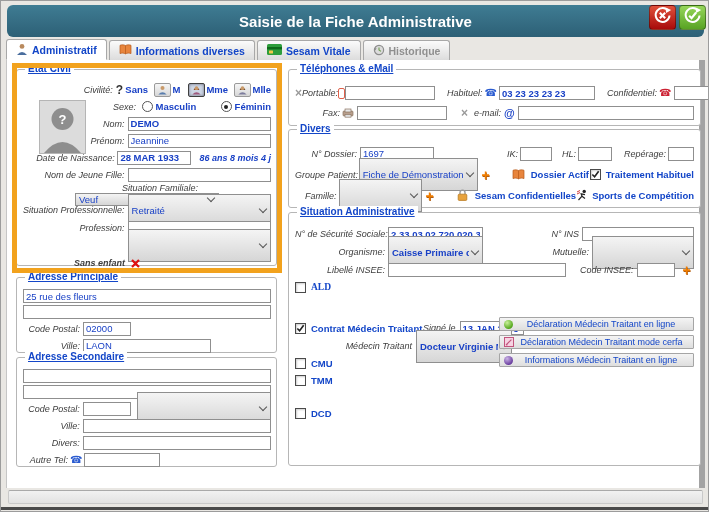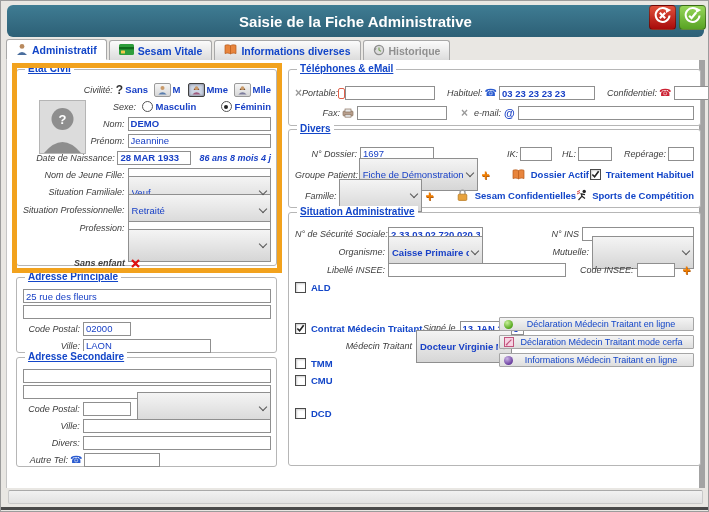--- a/index.html
+++ b/index.html
@@ -83,33 +83,33 @@
 
   <div class="tabbar">
     <div class="tab active">
       <span><svg width="12" height="12" viewBox="0 0 12 12">
             <circle cx="6" cy="3.4" r="2.4" fill="#b98a5e"></circle>
             <path d="M1 12 q5 -6 10 0 z" fill="#4a6e9e"></path>
           </svg></span>
       <span>Administratif</span>
     </div>
     <div class="tab">
+      <span><svg width="13" height="11" viewBox="0 0 13 11">
+            <path d="M6.5 1.6 C5 .6 2.5 .6 1 1.3 V9.6 C2.5 8.9 5 8.9 6.5 9.9 C8 8.9 10.5 8.9 12 9.6 V1.3 C10.5 .6 8 .6 6.5 1.6 Z" fill="#e8853d" stroke="#b5591a" stroke-width=".7"></path>
+            <line x1="6.5" y1="1.6" x2="6.5" y2="9.9" stroke="#b5591a" stroke-width=".7"></line>
+          </svg></span>
+      <span>Informations diverses</span>
+    </div>
+    <div class="tab">
       <span><svg width="15" height="11" viewBox="0 0 15 11">
             <rect width="15" height="11" rx="1.5" fill="#2e9e3c"></rect>
             <rect y="3" width="15" height="2.4" fill="#0f6b1b"></rect>
             <rect x="2" y="6.6" width="4" height="2.8" rx=".5" fill="#f2c94c"></rect>
           </svg></span>
       <span>Sesam Vitale</span>
-    </div>
-    <div class="tab">
-      <span><svg width="13" height="11" viewBox="0 0 13 11">
-            <path d="M6.5 1.6 C5 .6 2.5 .6 1 1.3 V9.6 C2.5 8.9 5 8.9 6.5 9.9 C8 8.9 10.5 8.9 12 9.6 V1.3 C10.5 .6 8 .6 6.5 1.6 Z" fill="#e8853d" stroke="#b5591a" stroke-width=".7"></path>
-            <line x1="6.5" y1="1.6" x2="6.5" y2="9.9" stroke="#b5591a" stroke-width=".7"></line>
-          </svg></span>
-      <span>Informations diverses</span>
     </div>
     <div class="tab disabled">
       <span><svg width="12" height="12" viewBox="0 0 12 12">
             <circle cx="6" cy="6" r="4.6" fill="#dcdcdc" stroke="#8d8d8d" stroke-width="1.2"></circle>
             <path d="M6 3.4 V6 L8 7.4" stroke="#6f9e4f" stroke-width="1.1" fill="none"></path>
             <polygon points="1,4.5 3.6,4.1 2.4,6.6" fill="#8d8d8d"></polygon>
           </svg></span>
       <span>Historique</span>
     </div>
   </div>
@@ -191,21 +191,21 @@
           <span style="width:3px;"></span>
           <input style="width: 74px; font-weight: bold;" value="28 MAR 1933">
           <span style="width:9px;"></span>
           <span class="age">86 ans 8 mois 4 j</span>
         </div>
         <div class="row" style="height:17px;">
           <span class="lbl" style="width:102px;">Nom de Jeune Fille:</span>
           <span style="width:3px;"></span>
           <input style="width: 144px;">
         </div>
-        <div class="row" style="height:18px;">
+        <div class="row" style="height:18px;flex-direction:column;">
           <span class="lbl" style="width:102px;">Situation Familiale:</span>
           <span style="width:3px;"></span>
           <span class="sel" style="width:144px;">
               <span class="txt">Veuf</span>
               <span class="chev"></span>
             </span>
         </div>
         <div class="row" style="height:18px;">
           <span class="lbl" style="width:102px;">Situation Professionnelle:</span>
           <span style="width:3px;"></span>
@@ -424,21 +424,21 @@
           <span class="lbl" style="width:90px;">Libellé INSEE:</span>
           <span style="width:3px;"></span>
           <input style="width: 178px;">
           <span class="lbl" style="margin-left:14px;">Code INSEE:</span>
           <span style="width:3px;"></span>
           <input style="width: 38px;">
           <span class="plus" style="margin-left:8px;">+</span>
         </div>
         <div class="row" style="height:16px;">
           <span class="cb"></span>
-          <span class="link" style="margin-left:5px;">ALD</span>
+          <span class="link" style="margin-left:5px;font-family:Liberation Serif, serif;">ALD</span>
         </div>
         <div class="row" style="height:18px;margin-top:24px;">
           <span class="cb">
               <svg width="9" height="9" viewBox="0 0 10 10">
                 <path d="M1.5 5 L4 7.5 L8.5 1.5" stroke="#222" stroke-width="1.8" fill="none"></path>
               </svg>
             </span>
           <span class="link" style="margin-left:5px;width:112px;">Contrat Médecin Traitant</span>
           <span class="lbl">Signé le</span>
           <span style="width:4px;"></span>
@@ -447,25 +447,25 @@
         <div class="row" style="height:18px;">
           <span class="lbl" style="width:117px;">Médecin Traitant</span>
           <span style="width:4px;"></span>
           <span class="sel" style="width:96px;">
               <span class="txt" style="font-weight:bold;">Docteur Virginie MEDECIN RP...</span>
               <span class="chev"></span>
             </span>
         </div>
         <div class="row" style="height:17px;">
           <span class="cb"></span>
+          <span class="link" style="margin-left:5px;">CMU</span>
+        </div>
+        <div class="row" style="height:17px;">
+          <span class="cb"></span>
           <span class="link" style="margin-left:5px;">TMM</span>
-        </div>
-        <div class="row" style="height:17px;">
-          <span class="cb"></span>
-          <span class="link" style="margin-left:5px;">CMU</span>
         </div>
         <div class="row" style="height:17px;margin-top:16px;">
           <span class="cb"></span>
           <span class="link" style="margin-left:5px;">DCD</span>
         </div>
       </div>
 
       <div style="position:absolute;right:6px;top:104px;">
         <div class="mt-btn">
           <span class="sphere green"></span>

